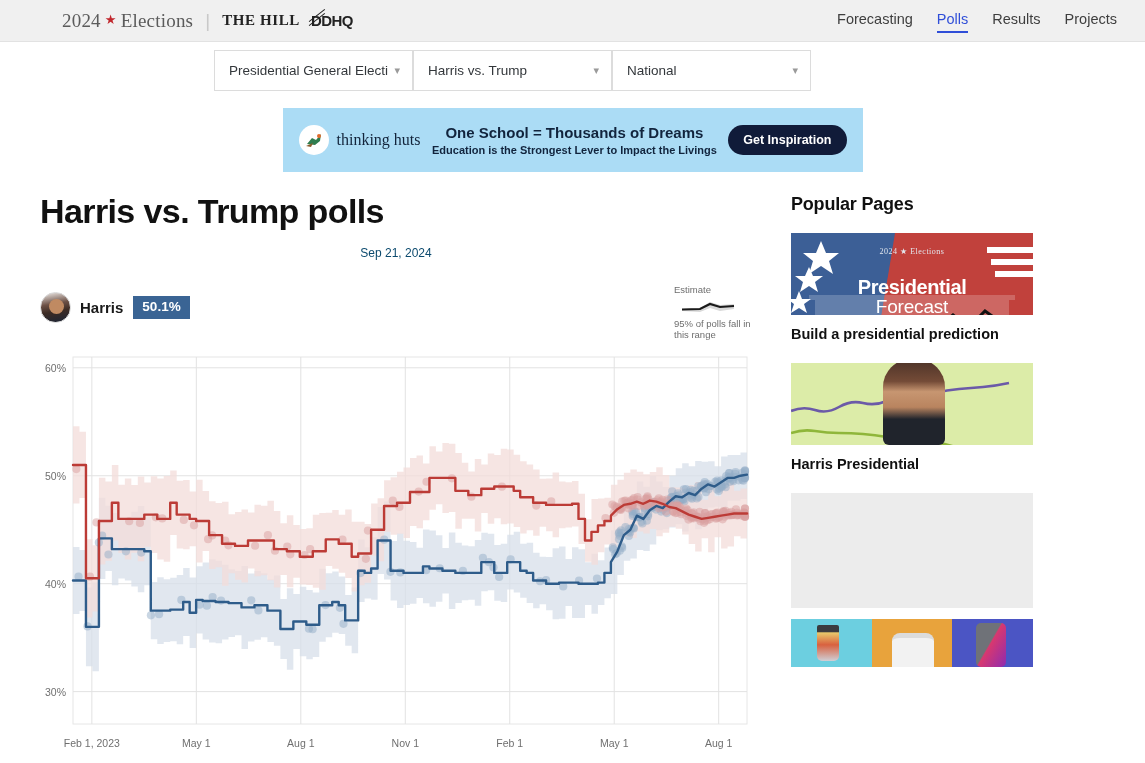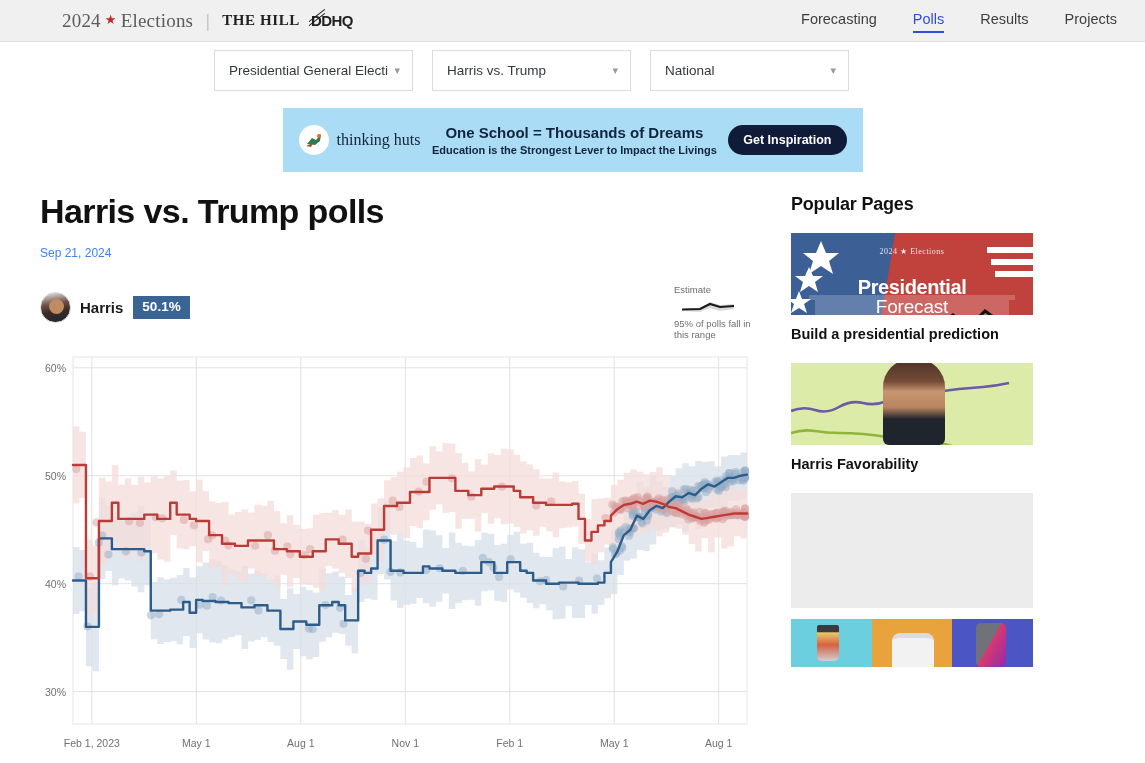--- a/index.html
+++ b/index.html
@@ -40,34 +40,34 @@
   }
   .brand-ddhq .slash{
     position:absolute; left:-1px; top:2px; width:20px; height:11px;
     border-top:1.6px solid #222; transform:rotate(-38deg);
   }
   .brand-ddhq .slash2{
     position:absolute; left:-1px; top:6px; width:20px; height:11px;
     border-top:1.6px solid #222; transform:rotate(-38deg);
   }
 
-  .nav{ margin-left:auto; margin-right:28px; display:flex; align-items:center; gap:36px; }
+  .nav{ margin-left:auto; margin-right:28px; display:flex; align-items:center; gap:24px; }
   .nav a{
     font-size:14.5px; color:#3e3e3e; text-decoration:none;
     padding-bottom:4px; position:relative; white-space:nowrap;
   }
   .nav a.active{ color:#2f4ed8; }
   .nav a.active:after{
     content:""; position:absolute; left:0; right:0; bottom:-2px;
     height:2px; background:#2f4ed8;
   }
 
   
   .filters{
-    display:flex; gap:19px; margin-top:8px; padding-left:214px;
+    display:flex; gap:0; margin-top:8px; padding-left:214px;
   }
   .select{
     width:199px; height:41px; background:#fff;
     border:1px solid #dcdcdc;
     display:flex; align-items:center; justify-content:space-between;
     padding:0 12px 0 14px; font-size:13.5px; color:#33373b;
     overflow:hidden; white-space:nowrap;
   }
   .select .chev{ color:#9a9a9a; font-size:11px; flex:0 0 auto; margin-left:6px;}
   .select .lbl{ overflow:hidden; text-overflow:clip; white-space:nowrap; }
@@ -98,21 +98,21 @@
   
   .page{ display:flex; padding:0 0 0 40px; margin-top:22px; }
   .main{ width:712px; flex:0 0 auto; }
   .side{ width:242px; margin-left:39px; flex:0 0 auto; }
 
   h1.title{
     margin:0; font-size:34px; font-weight:bold; letter-spacing:-.6px;
     color:#111; line-height:1.05;
   }
   .subtitle{ margin-top:14px; font-size:14.5px; color:#3c3c3c;}
-  .datetext{ margin-top:16px; font-size:12px; color:#3b82f6;}
+  .datetext{ margin-top:16px; font-size:12px; color:#0c4a6e;text-align:center;}
 
   
   .cands{ display:flex; margin-top:14px; }
   .cand{ display:flex; align-items:center; }
   .cand + .cand{ margin-left:38px; }
   .avatar{
     width:31px;height:31px;border-radius:50%;flex:0 0 auto;
     border:1px solid #d8d8d8; overflow:hidden; position:relative;
   }
   .av-harris{ background:linear-gradient(170deg,#f0ece9 0%,#6d5146 38%,#3c2b24 62%,#1c2536 100%); }
@@ -704,21 +704,21 @@
     </div>
 
     <div class="card">
       <div class="thumb fav">
         <svg width="242" height="110" viewBox="0 0 242 110" style="position:absolute;left:0;top:0">
           <path d="M0 48 q12 -5 24 -1 t24 -3 t24 -4 t24 -2 t24 -5 t24 -3 t24 -4 t24 -2 t26 -4" stroke="#6b5aa8" stroke-width="2.6" fill="none"></path>
           <path d="M0 70 q12 -4 24 -2 t24 2 t24 1 t24 3 t24 4 t24 2 t24 6 t24 2 t26 5" stroke="#8fb63a" stroke-width="2.6" fill="none"></path>
         </svg>
         <div class="fav-face"></div>
       </div>
-      <div class="card-cap">Harris Favorability</div>
+      <div class="card-cap">Harris Presidential</div>
     </div>
 
     <div class="grey-block"></div>
 
     <div class="prodstrip">
       <div class="prod p1"></div>
       <div class="prod p2"></div>
       <div class="prod p3"></div>
     </div>
   </div>

